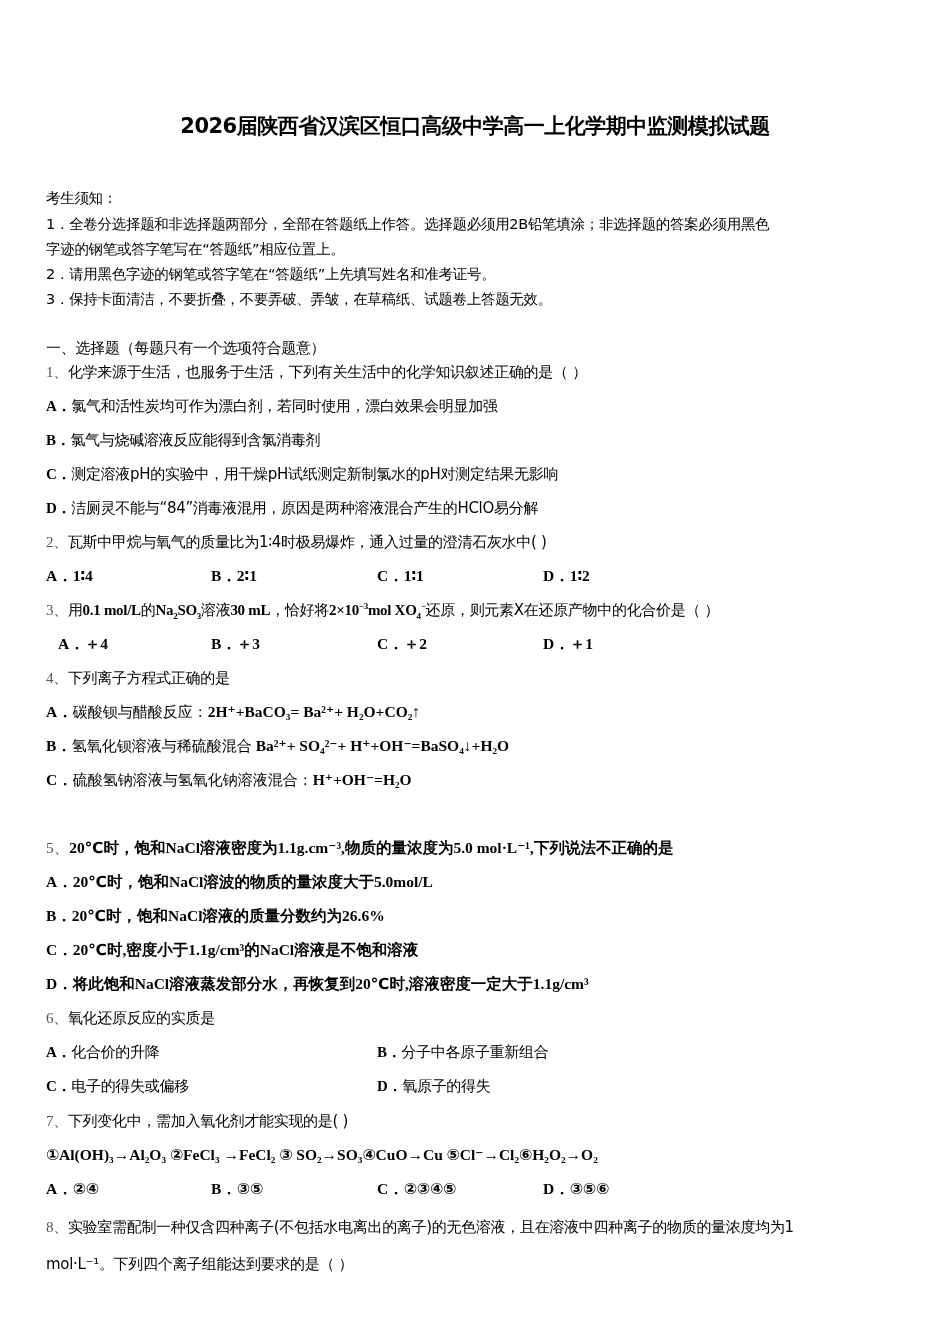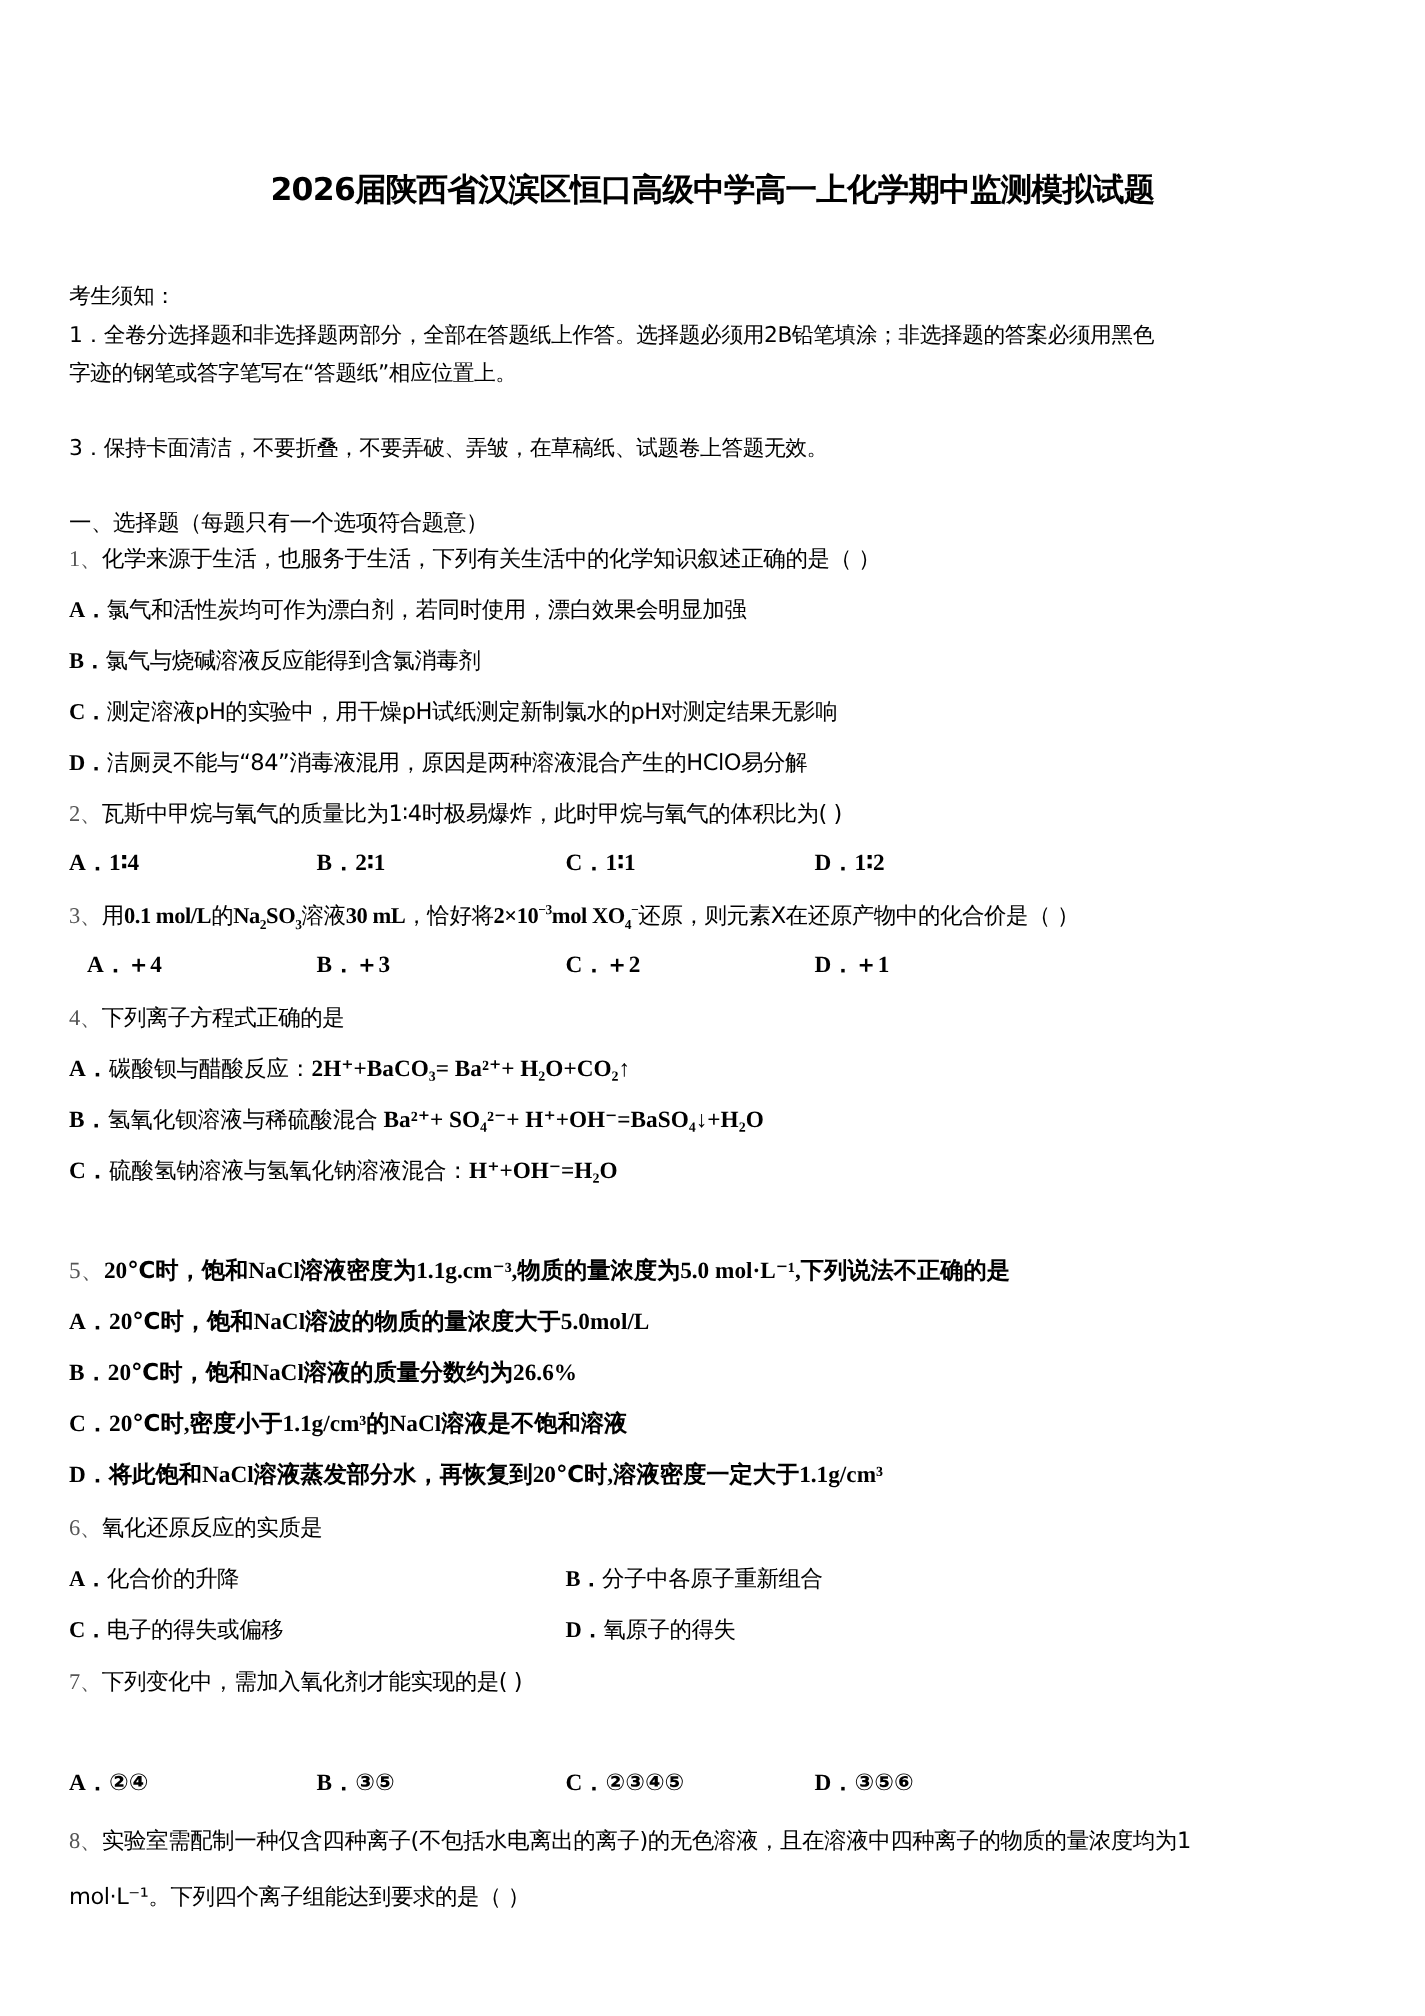--- a/index.html
+++ b/index.html
@@ -22,34 +22,35 @@
 </head>
 <body>
 
 <div class="page">
 
   <div class="title">2026届陕西省汉滨区恒口高级中学高一上化学期中监测模拟试题</div>
 
   <div class="line notice" style="top:152px">考生须知：</div>
   <div class="line notice" style="top:178px">1．全卷分选择题和非选择题两部分，全部在答题纸上作答。选择题必须用2B铅笔填涂；非选择题的答案必须用黑色</div>
   <div class="line notice" style="top:203px">字迹的钢笔或答字笔写在“答题纸”相应位置上。</div>
+  <div class="line notice" style="top:228px">2．请用黑色字迹的钢笔或答字笔在“答题纸”上先填写姓名和准考证号。</div>
   <div class="line notice" style="top:253px">3．保持卡面清洁，不要折叠，不要弄破、弄皱，在草稿纸、试题卷上答题无效。</div>
 
   <div class="line q" style="top:302px">一、选择题（每题只有一个选项符合题意）</div>
 
   <div class="line q" style="top:326px">
     <span class="num">1、</span><span>化学来源于生活，也服务于生活，下列有关生活中的化学知识叙述正确的是（    ）</span>
   </div>
   <div class="line q" style="top:360px"><b class="chem">A．</b><span>氯气和活性炭均可作为漂白剂，若同时使用，漂白效果会明显加强</span></div>
   <div class="line q" style="top:394px"><b class="chem">B．</b><span>氯气与烧碱溶液反应能得到含氯消毒剂</span></div>
   <div class="line q" style="top:428px"><b class="chem">C．</b><span>测定溶液pH的实验中，用干燥pH试纸测定新制氯水的pH对测定结果无影响</span></div>
   <div class="line q" style="top:462px"><b class="chem">D．</b><span>洁厕灵不能与“84”消毒液混用，原因是两种溶液混合产生的HClO易分解</span></div>
 
   <div class="line q" style="top:496px">
-    <span class="num">2、</span><span>瓦斯中甲烷与氧气的质量比为1∶4时极易爆炸，此时甲烷与氧气的体积比为(    )</span>
+    <span class="num">2、</span><span>瓦斯中甲烷与氧气的质量比为1∶4时极易爆炸，通入过量的澄清石灰水中(    )</span>
   </div>
   <div class="line opt" style="top:530px; width:860px">
     <span class="col" style="left:0"><span>A．</span><span>1∶4</span></span>
     <span class="col" style="left:165px"><span>B．</span><span>2∶1</span></span>
     <span class="col" style="left:331px"><span>C．</span><span>1∶1</span></span>
     <span class="col" style="left:497px"><span>D．</span><span>1∶2</span></span>
   </div>
 
   <div class="line q" style="top:564px">
     <span class="num">3、</span><span>用</span><b class="chem">0.1 mol/L</b><span>的</span><b class="chem">Na</b><sub><b class="chem">2</b></sub><b class="chem">SO</b><sub><b class="chem">3</b></sub><span>溶液</span><b class="chem">30 mL</b><span>，恰好将</span><b class="chem">2×10</b><sup><b class="chem">−3</b></sup><b class="chem">mol XO</b><sub><b class="chem">4</b></sub><sup><b class="chem">−</b></sup><span>还原，则元素X在还原产物中的化合价是（    ）</span>
@@ -84,20 +85,21 @@
     <span class="col" style="left:331px"><b class="chem">B．</b><span>分子中各原子重新组合</span></span>
   </div>
   <div class="line q" style="top:1040px; width:860px">
     <span class="col" style="left:0"><b class="chem">C．</b><span>电子的得失或偏移</span></span>
     <span class="col" style="left:331px"><b class="chem">D．</b><span>氧原子的得失</span></span>
   </div>
 
   <div class="line q" style="top:1075px">
     <span class="num">7、</span><span>下列变化中，需加入氧化剂才能实现的是(    )</span>
   </div>
+  <div class="line opt" style="top:1109px">①Al(OH)₃→Al₂O₃ ②FeCl₃ →FeCl₂   ③ SO₂→SO₃④CuO→Cu   ⑤Cl⁻→Cl₂⑥H₂O₂→O₂</div>
   <div class="line opt" style="top:1143px; width:860px">
     <span class="col" style="left:0"><span>A．</span><span>②④</span></span>
     <span class="col" style="left:165px"><span>B．</span><span>③⑤</span></span>
     <span class="col" style="left:331px"><span>C．</span><span>②③④⑤</span></span>
     <span class="col" style="left:497px"><span>D．</span><span>③⑤⑥</span></span>
   </div>
 
   <div class="line q" style="top:1181px">
     <span class="num">8、</span><span>实验室需配制一种仅含四种离子(不包括水电离出的离子)的无色溶液，且在溶液中四种离子的物质的量浓度均为1</span>
   </div>

